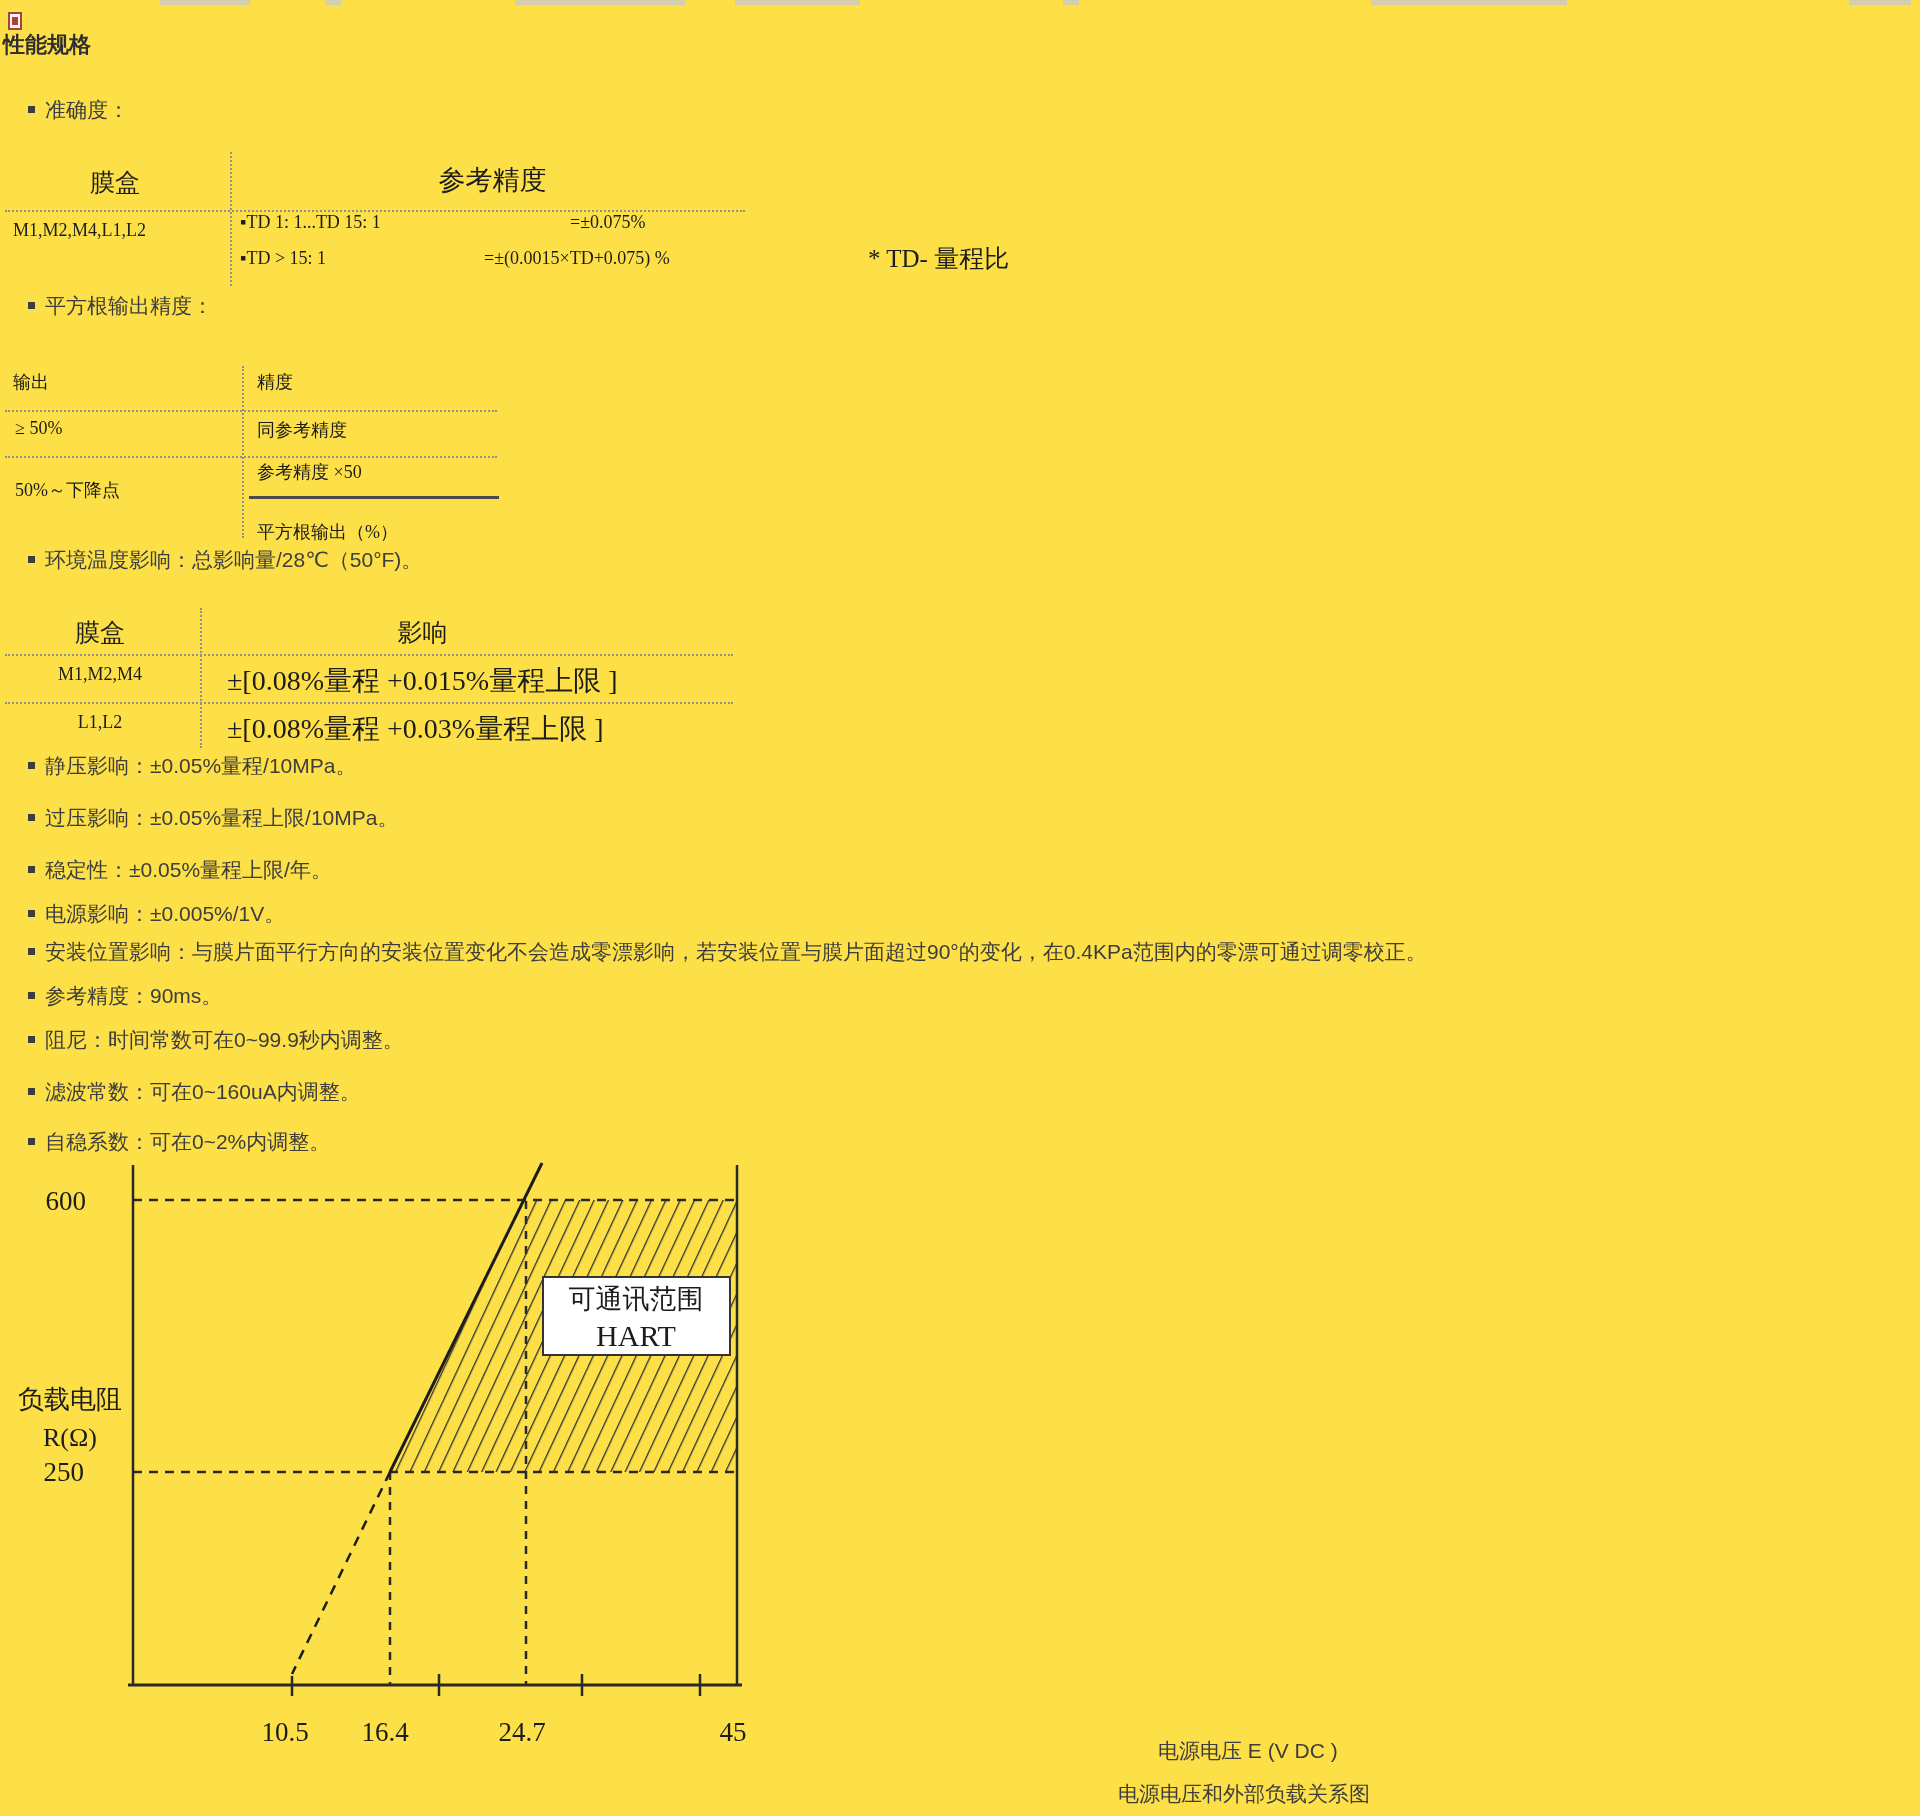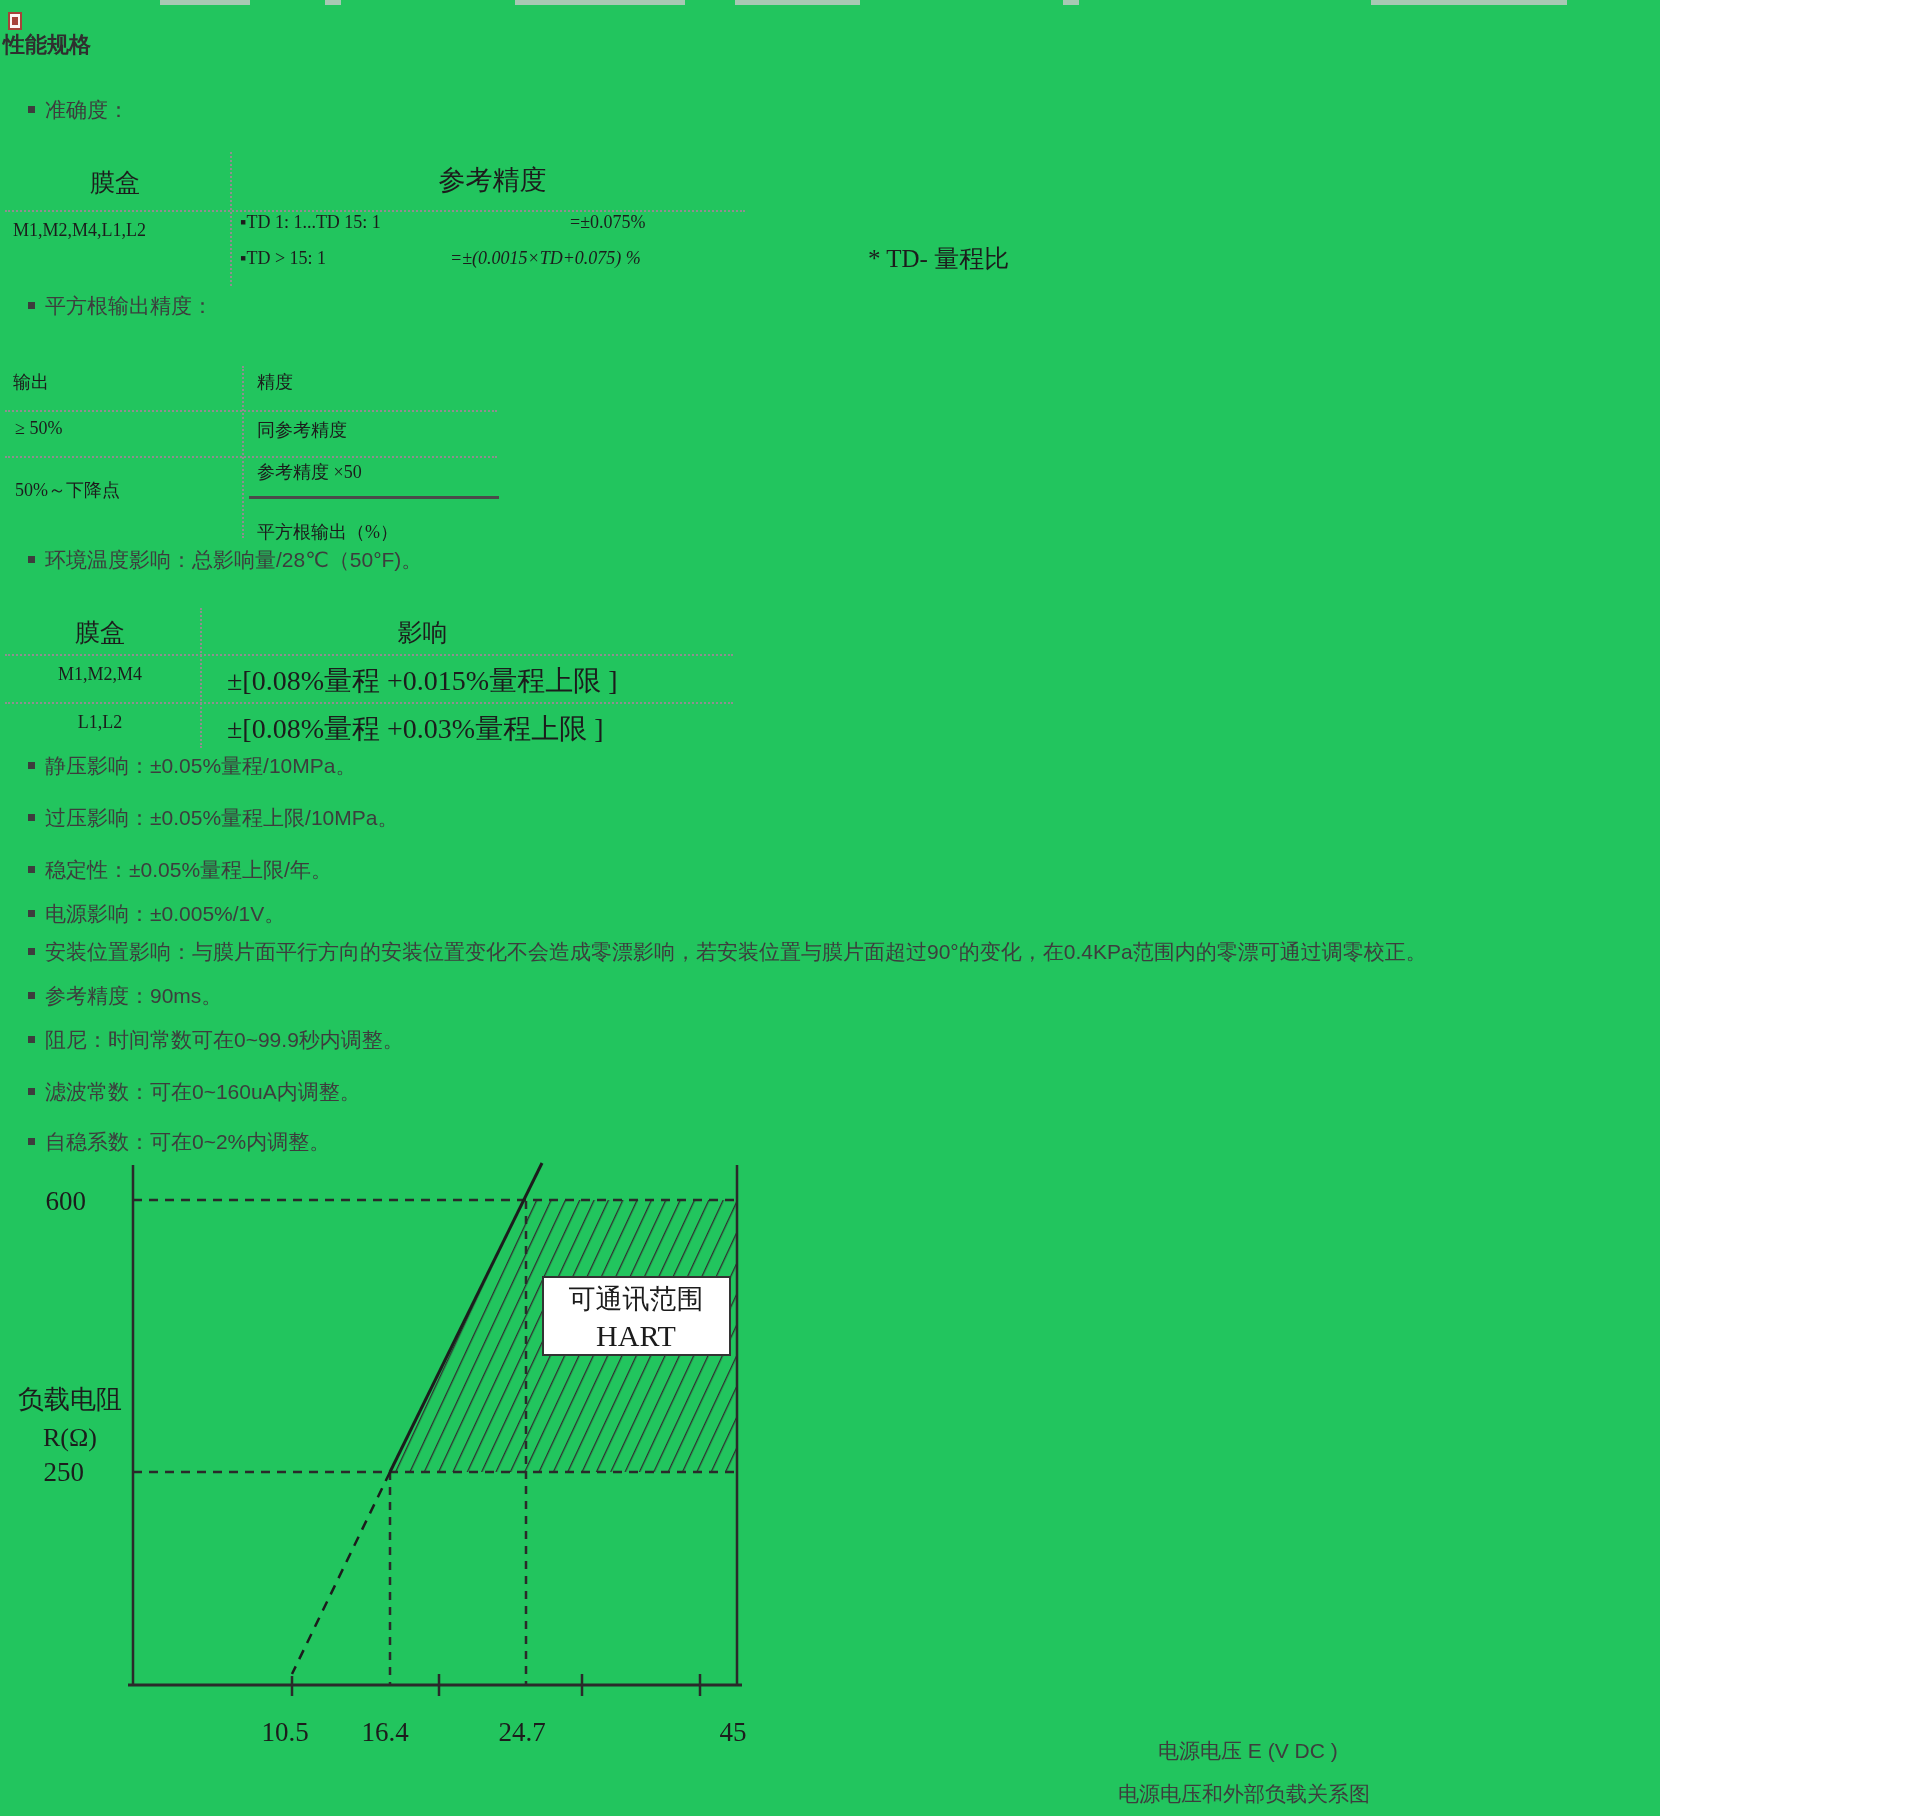--- a/index.html
+++ b/index.html
@@ -1,16 +1,16 @@
 <!DOCTYPE html>
 <html><head>
 <meta charset="utf-8">
 <style>
   html,body{margin:0;padding:0;background:#ffffff;}
-  #page{position:relative;width:1660px;height:1816px;background:#22c55e;overflow:hidden;
+  #page{position:relative;width:1920px;height:1816px;background:#fde047;overflow:hidden;
         font-family:"Liberation Sans","DejaVu Sans",sans-serif;color:#3d3d3d;}
   .artifact{position:absolute;top:0;height:5px;background:#c9c9c9;opacity:.8;}
   .doc-icon{position:absolute;left:8px;top:12px;width:14px;height:18px;background:#fdf6f4;
             border:2px solid #a8423a;box-sizing:border-box;}
   .doc-icon .inner{position:absolute;left:2px;top:3px;width:6px;height:8px;background:#a8423a;}
   .h1{position:absolute;left:3px;top:30px;font-size:22px;font-weight:bold;color:#2f2f2f;}
   .bullet{position:absolute;left:28px;font-size:21px;color:#3d3d3d;white-space:nowrap;}
   .bullet .marker{display:inline-block;width:7px;height:7px;background:#3d3d3d;
                   vertical-align:middle;margin-right:10px;margin-bottom:4px;}
   .tbl{position:absolute;}
@@ -50,21 +50,21 @@
 
   <div class="tbl" style="left:5px;top:148px;width:740px;height:140px;">
     <div class="dot-v" style="left:225px;top:4px;height:134px;"></div>
     <div class="dot-h" style="left:0;top:62px;width:740px;"></div>
     <div class="cell center" style="left:0;top:18px;width:220px;font-size:25px;">膜盒</div>
     <div class="cell center" style="left:230px;top:14px;width:515px;font-size:27px;">参考精度</div>
     <div class="cell" style="left:8px;top:72px;width:212px;">M1,M2,M4,L1,L2</div>
     <div class="cell" style="left:235px;top:64px;">▪TD 1: 1...TD 15: 1</div>
     <div class="cell" style="left:565px;top:64px;">=±0.075%</div>
     <div class="cell" style="left:235px;top:100px;">▪TD &gt; 15: 1</div>
-    <div class="cell" style="left:445px;top:100px;font-style:italic;">=±(0.0015×TD+0.075) %</div>
+    <div class="cell" style="left:479px;top:100px;">=±(0.0015×TD+0.075) %</div>
   </div>
   <div class="note" style="left:868px;top:242px;">* TD- 量程比</div>
 
   <div class="bullet" style="top:292px;">
     <span class="marker"></span><span>平方根输出精度：</span>
   </div>
 
   <div class="tbl" style="left:5px;top:366px;width:492px;height:176px;">
     <div class="dot-v" style="left:237px;top:0;height:172px;"></div>
     <div class="cell" style="left:8px;top:4px;">输出</div>

